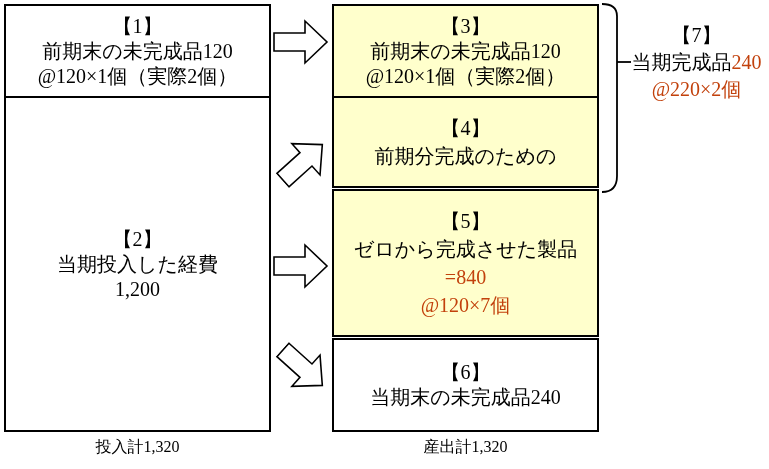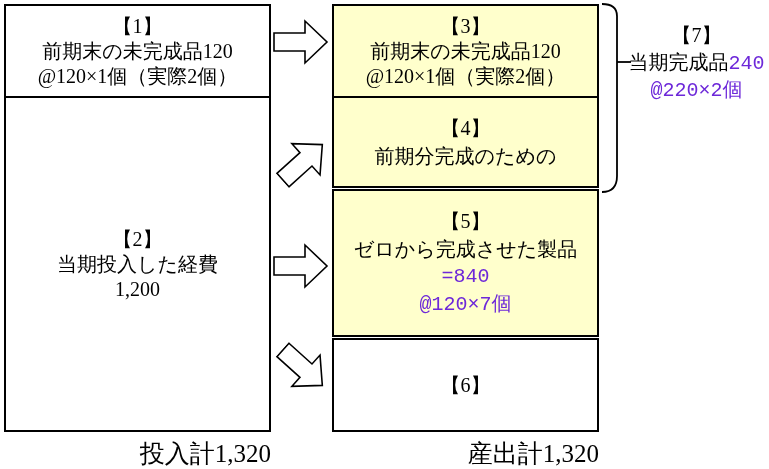--- a/index.html
+++ b/index.html
@@ -19,29 +19,29 @@
     display:flex;
     flex-direction:column;
     justify-content:center;
     align-items:center;
     text-align:center;
     font-size:20px;
     line-height:25px;
   }
   .box.hl { background:#FFFFCC; }
   .box .ln { white-space:nowrap; }
-  .red { color:#6d28d9;font-family:Liberation Mono, monospace; }
+  .red { color:#c2410c; }
   .arrow { position:absolute; }
   .arrow polygon { fill:#ffffff; stroke:#000000; stroke-width:1.6; stroke-linejoin:miter; }
   .bracket { position:absolute; }
   .bracket path { fill:none; stroke:#000000; stroke-width:1.8; }
   .total {
     position:absolute;
-    text-align:right;
-    font-size:25px;
+    text-align:center;
+    font-size:16px;
     white-space:nowrap;
   }
   .annotation7 {
     position:absolute;
     left:624px; top:22px; width:145px;
     text-align:center;
     font-size:20px;
     line-height:27px;
   }
   .annotation7 .ln { white-space:nowrap; }
@@ -76,20 +76,21 @@
 
   <div class="box hl" style="left:332px; top:189px; width:267px; height:148px; line-height:28px;">
     <div class="ln">【5】</div>
     <div class="ln">ゼロから完成させた製品</div>
     <div class="ln red">=840</div>
     <div class="ln red">@120×7個</div>
   </div>
 
   <div class="box" style="left:332px; top:338px; width:267px; height:94px;">
     <div class="ln">【6】</div>
+    <div class="ln">当期末の未完成品240</div>
   </div>
 
   <svg class="arrow" style="left:273px; top:18px;" width="56" height="48" viewBox="0 0 56 48">
     <polygon points="1,15 32,15 32,3 54,24 32,45 32,33 1,33"></polygon>
   </svg>
 
   <svg class="arrow" style="left:275px; top:138px; transform:rotate(-42deg);" width="56" height="48" viewBox="0 0 56 48">
     <polygon points="1,15 32,15 32,3 54,24 32,45 32,33 1,33"></polygon>
   </svg>
 

